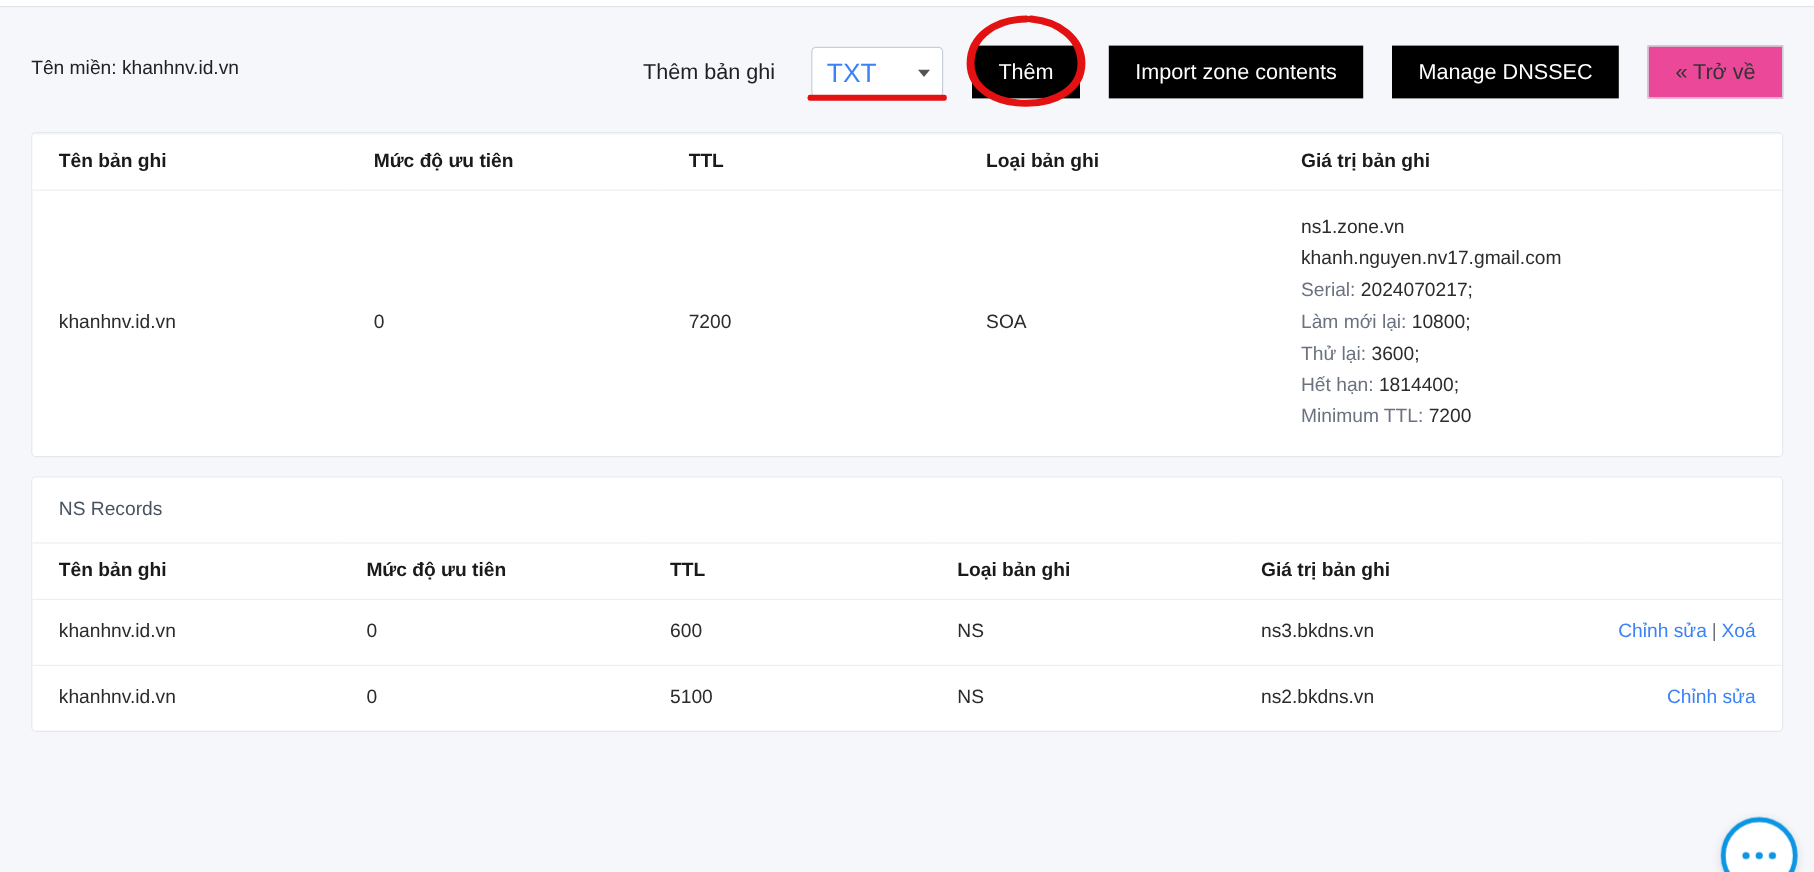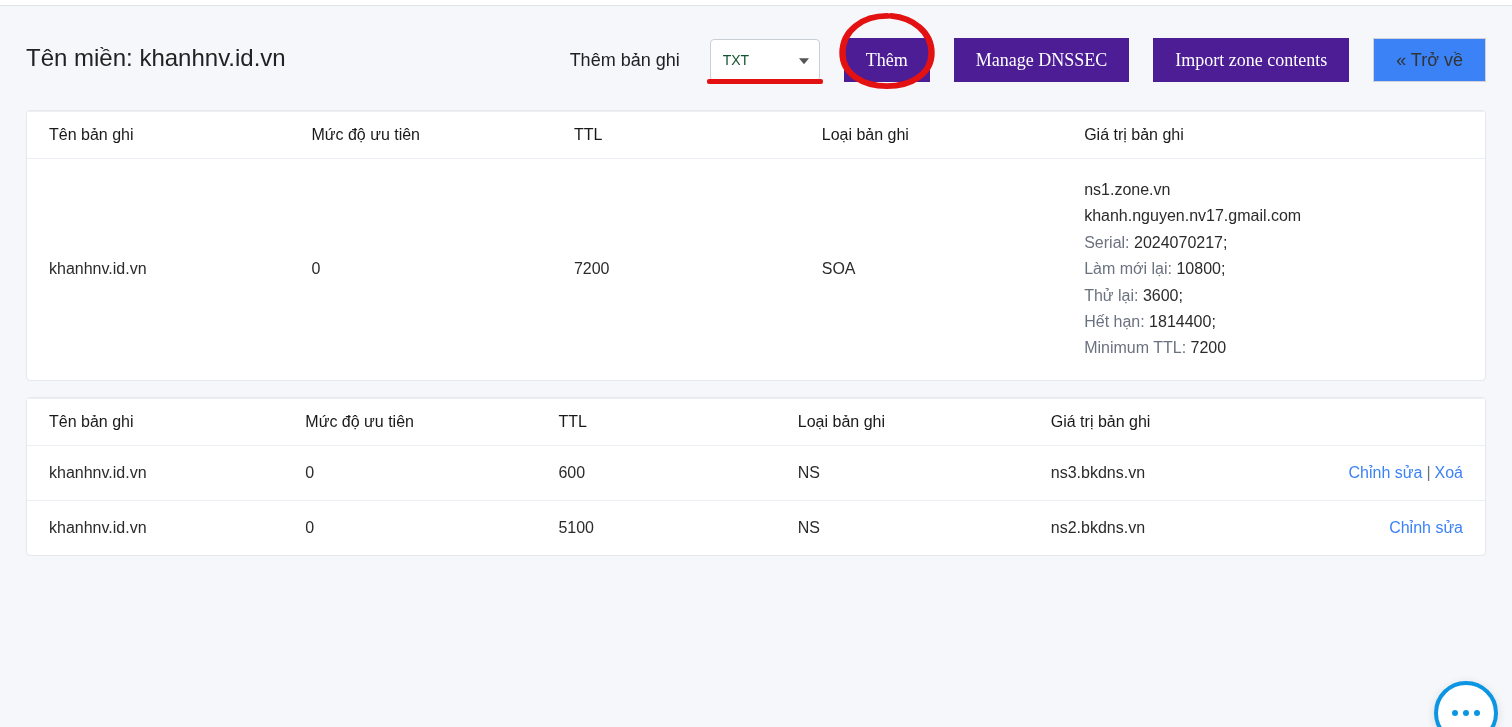--- a/index.html
+++ b/index.html
@@ -25,21 +25,21 @@
     .content-area {
       padding: 0;
     }
     .header-row {
       display: flex;
       align-items: center;
       padding: 28px 26px 0 26px;
       position: relative;
     }
     .domain-title {
-      font-size: 24px;
+      font-size: 16px;
       color: #222;
       font-weight: 400;
     }
     .domain-title .label {
       font-weight: 400;
     }
     .domain-title .value {
       font-weight: 400;
     }
     .header-controls {
@@ -62,27 +62,27 @@
       border-radius: 4px;
       background: #fff;
       height: 42px;
       display: flex;
       align-items: center;
     }
     .record-select {
       appearance: none;
       border: none;
       background: transparent;
-      font-size: 14px;
+      font-size: 22px;
       padding: 6px 36px 6px 12px;
       height: 40px;
       outline: none;
       cursor: pointer;
       width: 108px;
-      color: #14532d;
+      color: #3b82f6;
     }
     .select-wrap::after {
       content: "";
       position: absolute;
       right: 10px;
       top: 50%;
       transform: translateY(-30%);
       width: 0;
       height: 0;
       border-left: 5px solid transparent;
@@ -105,26 +105,25 @@
       justify-content: center;
       padding: 0 22px;
       height: 44px;
       font-size: 18px;
       font-weight: 400;
       border: none;
       cursor: pointer;
       white-space: nowrap;
     }
     .btn-blue {
-      background: #4c1d95;
+      background: #000000;
       color: #fff;
-      font-family: Liberation Serif, serif;
     }
     .btn-gray {
-      background: #3b82f6;
+      background: #ec4899;
       color: #333;
       border: 1px solid #cfd3d9;
     }
     .btn-add-wrap {
       position: relative;
       display: inline-block;
     }
     .red-circle {
       position: absolute;
       top: -26px;
@@ -153,21 +152,21 @@
       color: #4a5260;
       font-weight: 400;
       background: #fff;
     }
     .tbl {
       width: 100%;
       border-collapse: collapse;
     }
     .tbl thead th {
       text-align: left;
-      font-weight: 400;
+      font-weight: 700;
       color: #1a1a1a;
       font-size: 16px;
       padding: 14px 22px;
       border-top: 1px solid #eceff3;
       background: #fff;
     }
     .tbl tbody td {
       padding: 18px 22px;
       border-top: 1px solid #eceff3;
       font-size: 16px;
@@ -251,22 +250,22 @@
 
       <div class="btn-add-wrap">
         <button class="btn btn-blue">Thêm</button>
         <div class="red-circle">
           <svg viewBox="0 0 100 80" preserveAspectRatio="none">
             <path d="M50 4 C28 4 8 18 8 42 C8 64 28 76 50 76 C72 76 92 64 92 42 C92 20 74 6 54 4" fill="none" stroke="#e31111" stroke-width="6" stroke-linecap="round"></path>
           </svg>
         </div>
       </div>
 
+      <button class="btn btn-blue">Import zone contents</button>
       <button class="btn btn-blue">Manage DNSSEC</button>
-      <button class="btn btn-blue">Import zone contents</button>
       <button class="btn btn-gray">« Trở về</button>
     </div>
   </div>
 
   <div class="panel">
     <table class="tbl">
       <thead>
         <tr>
           <th class="col-name">Tên bản ghi</th>
           <th class="col-pri">Mức độ ưu tiên</th>
@@ -291,20 +290,21 @@
             <div><span class="dim">Hết hạn:</span> <span>1814400;</span></div>
             <div><span class="dim">Minimum TTL:</span> <span>7200</span></div>
           </td>
           <td class="col-actions"></td>
         </tr>
       </tbody>
     </table>
   </div>
 
   <div class="panel">
+    <div class="panel-head">NS Records</div>
     <table class="tbl">
       <thead>
         <tr>
           <th class="col-name">Tên bản ghi</th>
           <th class="col-pri">Mức độ ưu tiên</th>
           <th class="col-ttl">TTL</th>
           <th class="col-type">Loại bản ghi</th>
           <th class="col-val">Giá trị bản ghi</th>
           <th class="col-actions"></th>
         </tr>

